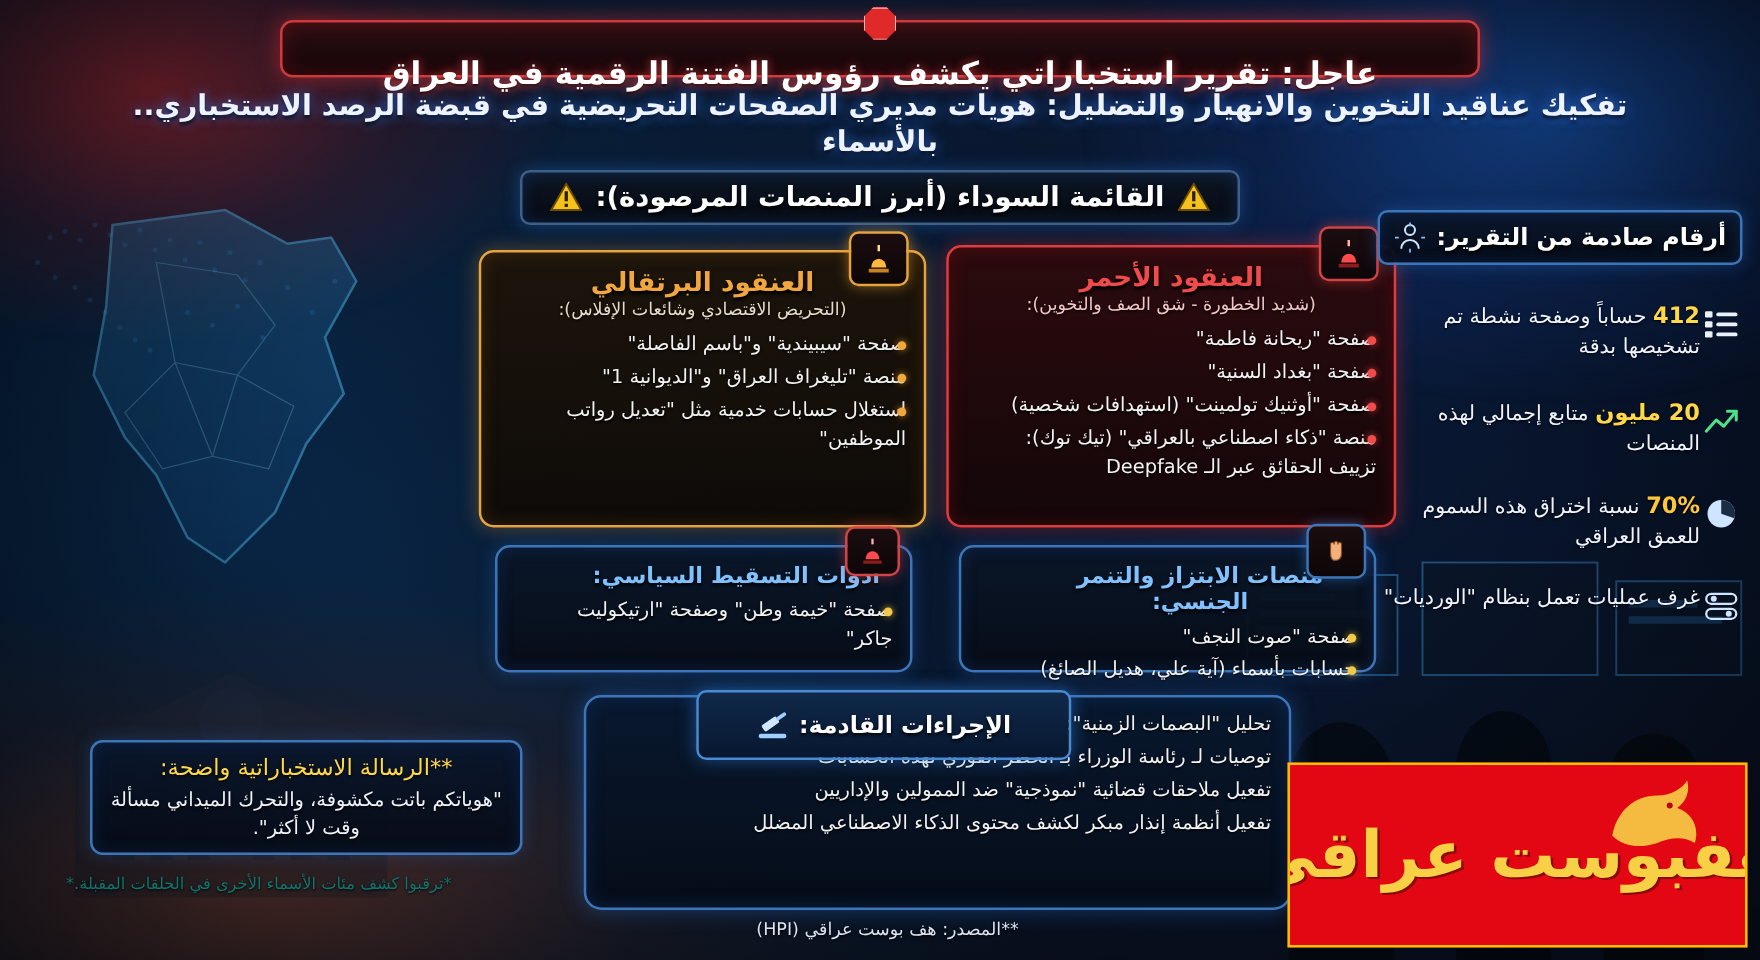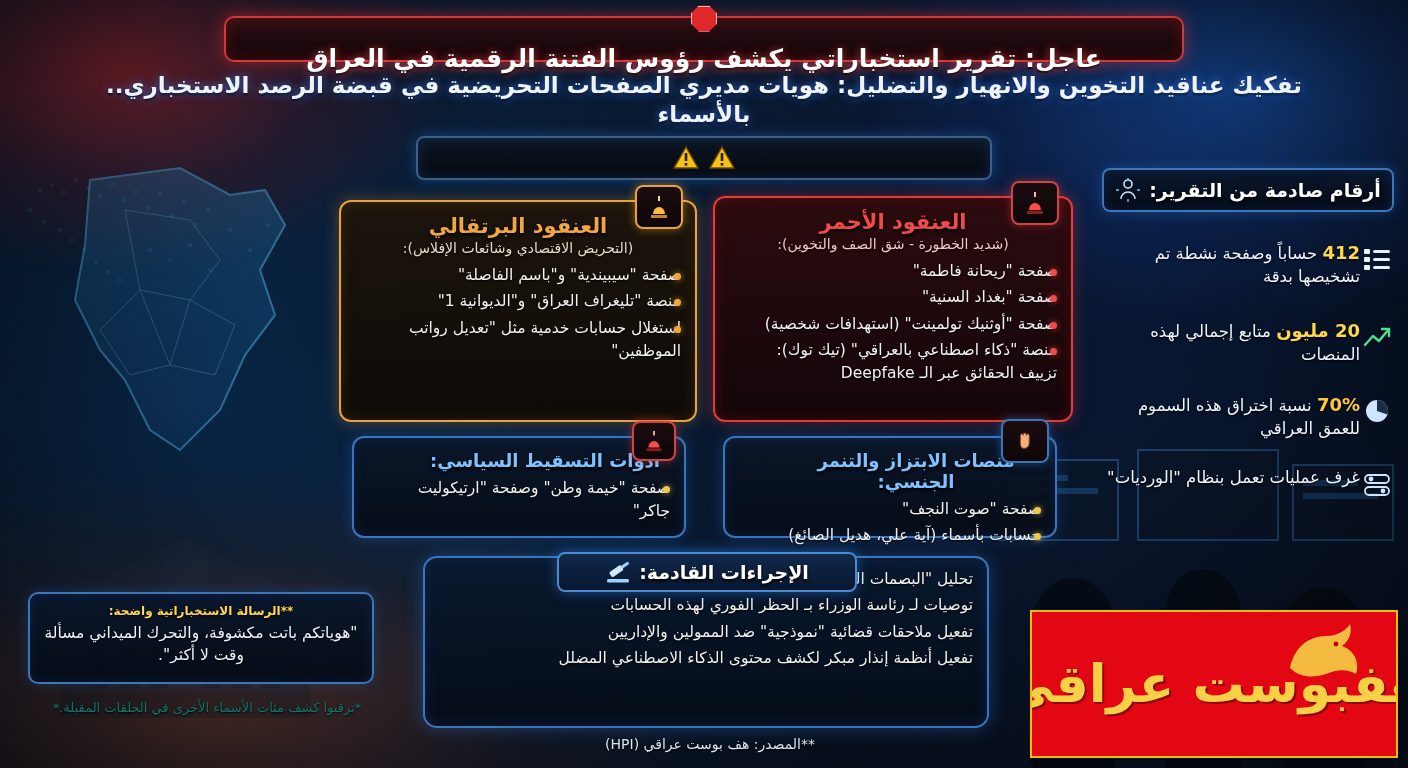--- a/index.html
+++ b/index.html
@@ -107,20 +107,21 @@
   .blacklist-text { font-size: 22px; font-weight: bold; color: #fff; text-shadow: 0 2px 3px #000; }
   .warn-ico {
     width: 26px; height: 24px; display: inline-block; position: relative;
   }
 
   
   .card {
     position: absolute;
     border-radius: 12px;
     padding: 10px 14px 12px;
+    margin-left: 44px;
   }
   .card-orange {
     left: 339px; top: 200px; width: 358px; height: 222px;
     background: linear-gradient(180deg, rgba(30,20,8,.92) 0%, rgba(14,10,6,.95) 100%);
     border: 2px solid #e8a33c;
     box-shadow: 0 0 16px rgba(230,150,40,.35), inset 0 0 14px rgba(120,70,10,.35);
   }
   .card-red {
     left: 713px; top: 196px; width: 360px; height: 226px;
     background: linear-gradient(180deg, rgba(46,10,12,.94) 0%, rgba(20,6,8,.96) 100%);
@@ -216,36 +217,36 @@
   }
   .stat-text {
     font-size: 16.5px; line-height: 1.4; color: #f0f4ff; text-align: right;
     text-shadow: 0 1px 2px #000;
   }
   .stat-hl { color: #ffd84a; font-weight: bold; font-size: 18px; }
   .stat-hl.amber { color: #ffc83a; }
 
   
   .actions-chip {
-    position: absolute; left: 557px; top: 552px; width: 300px; height: 40px;
+    position: absolute; left: 557px; top: 552px; width: 300px; height: 56px;
     background: linear-gradient(180deg, #10294a 0%, #081730 100%);
     border: 2px solid #4a8ad0; border-radius: 8px;
     box-shadow: 0 0 14px rgba(50,130,230,.5);
     display: flex; align-items: center; justify-content: center; gap: 8px;
     z-index: 3;
   }
   .actions-chip-text { font-size: 19px; font-weight: bold; color: #fff; text-shadow: 0 2px 3px #000; }
   .actions-list { margin-top: 30px; }
   .actions-list li {
     font-size: 15.5px; line-height: 1.55; color: #eef3fb; text-align: right;
     margin-bottom: 4px; text-shadow: 0 1px 2px #000;
   }
 
   
-  .msg-title { color: #ffd84a; font-weight: bold; font-size: 12px; text-align: center; text-shadow: 0 1px 2px #000; }
+  .msg-title { color: #ffd84a; font-weight: normal; font-size: 18px; text-align: center; text-shadow: 0 1px 2px #000; }
   .msg-body { color: #eef3fb; font-size: 15.5px; text-align: center; line-height: 1.45; margin-top: 4px; text-shadow: 0 1px 2px #000; }
   .teaser {
     position: absolute; left: 22px; top: 700px; width: 370px;
     font-size: 13px; color: #0f766e; text-align: center; text-shadow: 0 1px 2px #000;
   }
   .source {
     position: absolute; left: 430px; top: 736px; width: 560px;
     font-size: 14px; color: #dbe4f2; text-align: center; text-shadow: 0 1px 2px #000;
   }
 
@@ -372,20 +373,21 @@
   <div class="sub-banner">
     <div class="sub-title">تفكيك عناقيد التخوين والانهيار والتضليل: هويات مديري الصفحات التحريضية في قبضة الرصد الاستخباري.. بالأسماء</div>
   </div>
 
   <div class="blacklist-chip">
     <svg class="warn-ico" viewBox="0 0 26 24">
       <path d="M13 1 L25 22 L1 22 Z" fill="#f5c21b" stroke="#6b4c00" stroke-width="1.5"></path>
       <rect x="11.7" y="7" width="2.6" height="8" fill="#2b1d00"></rect>
       <rect x="11.7" y="17" width="2.6" height="2.6" fill="#2b1d00"></rect>
     </svg>
+    <span class="blacklist-text">القائمة السوداء (أبرز المنصات المرصودة):</span>
     <svg class="warn-ico" viewBox="0 0 26 24">
       <path d="M13 1 L25 22 L1 22 Z" fill="#f5c21b" stroke="#6b4c00" stroke-width="1.5"></path>
       <rect x="11.7" y="7" width="2.6" height="8" fill="#2b1d00"></rect>
       <rect x="11.7" y="17" width="2.6" height="2.6" fill="#2b1d00"></rect>
     </svg>
   </div>
 
   <div class="card card-orange">
     <div class="card-icon" style="right:10px;">
       <div class="ico-box" style="border-color:#e8a33c; box-shadow:0 0 10px rgba(230,160,40,.55);">

